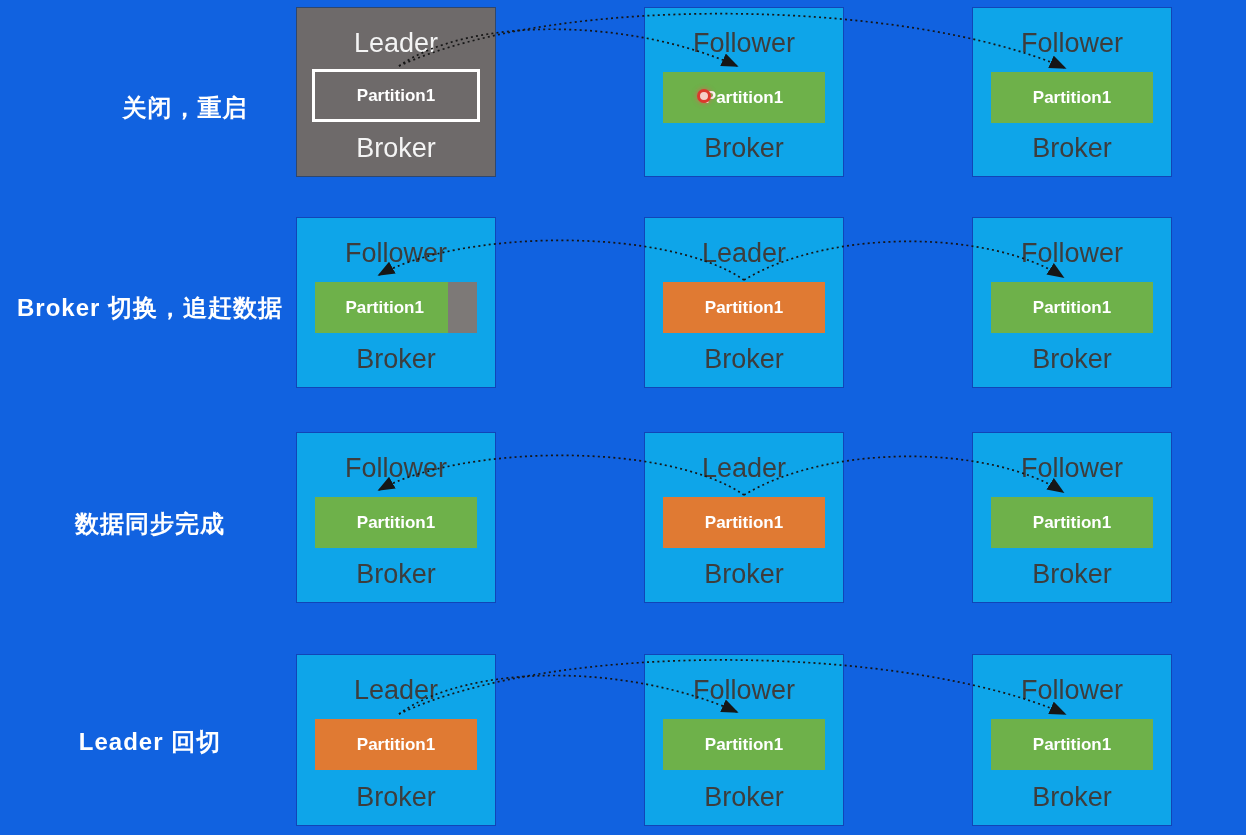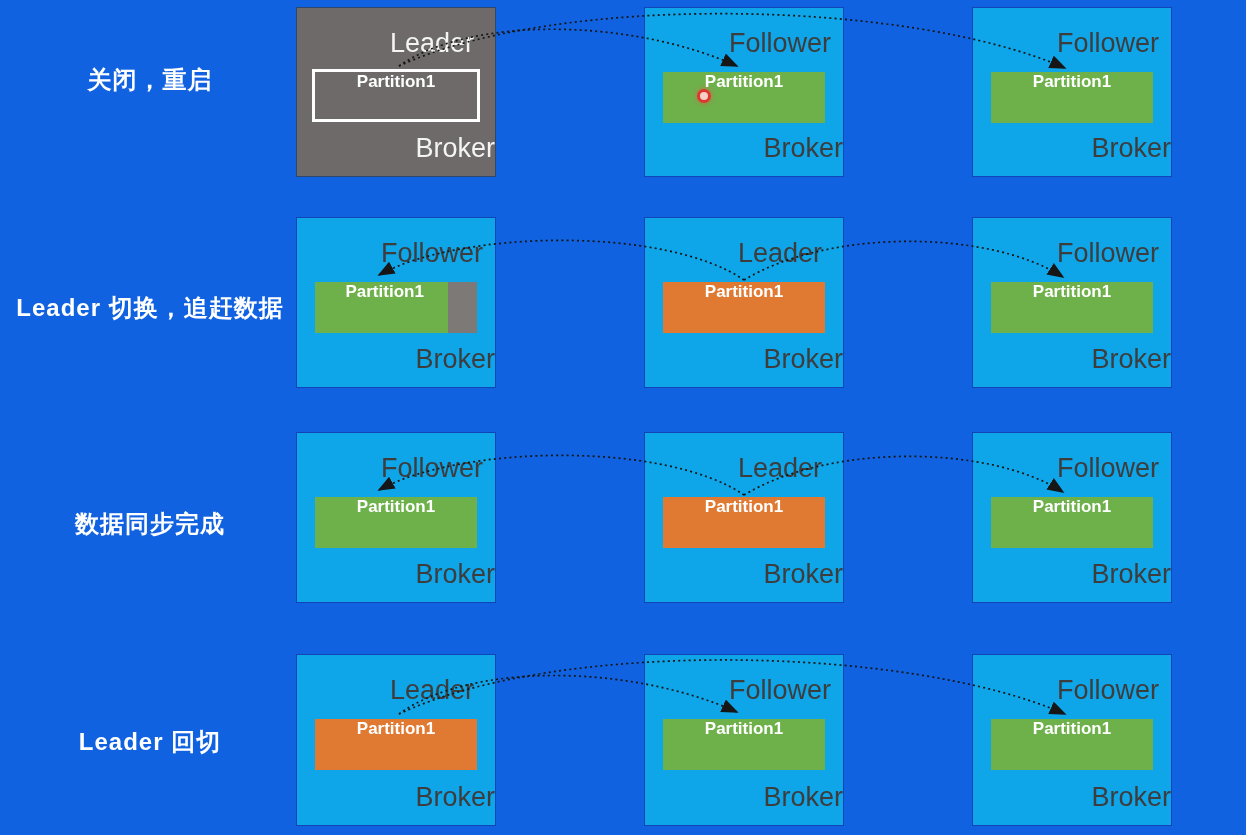--- a/index.html
+++ b/index.html
@@ -19,32 +19,32 @@
 
   
   .broker{
     position:absolute;width:198px;height:168px;
     background:#0ea5e9;
     box-shadow:0 0 0 1px rgba(18,46,150,.55);
   }
   .broker.gray{background:#6E6A6A;box-shadow:0 0 0 1px rgba(60,60,60,.7);}
   .role{
     position:absolute;top:20px;left:0;width:100%;text-align:center;
-    font-size:27px;color:#3d3d3d;font-weight:400;padding-left:36px;
+    font-size:27px;color:#3d3d3d;font-weight:400;
   }
   .footer-label{
-    position:absolute;bottom:12px;left:0;width:100%;text-align:right;
+    position:absolute;bottom:12px;left:0;width:100%;text-align:center;
     font-size:27px;color:#3d3d3d;font-weight:400;
   }
   .broker.gray .role,.broker.gray .footer-label{color:#f4f4f4;}
 
   
   .partition{
     position:absolute;top:64px;left:18px;width:162px;height:51px;
-    display:flex;align-items:flex-start;justify-content:center;
+    display:flex;align-items:center;justify-content:center;
     font-size:17px;font-weight:bold;color:#ffffff;
   }
   .partition.green{background:#6EB14A;}
   .partition.orange{background:#E07A33;}
   .partition.green-lag{
     background:linear-gradient(to right,#6EB14A 0 82%,#7D7977 82% 100%);
   }
   .partition.green-lag .p-text{padding-right:14%;}
   .partition.gray-outline{
     background:transparent;border:3px solid #ffffff;
@@ -63,22 +63,22 @@
     position:absolute;top:786px;right:26px;
     color:rgba(244,246,252,.82);font-size:21px;letter-spacing:1px;
     text-shadow:0 0 2px rgba(40,60,120,.35);
   }
 </style>
 </head>
 <body>
 
 <div class="stage">
 
-  <div class="row-label" style="top:64px;">关闭，重启</div>
-  <div class="row-label" style="top:292px;">Leader 切换，追赶数据</div>
+  <div class="row-label" style="top:92px;padding-left:35px;">关闭，重启</div>
+  <div class="row-label" style="top:292px;">Broker 切换，追赶数据</div>
   <div class="row-label" style="top:726px;">Leader 回切</div>
   <div class="row-label" style="top:508px;">数据同步完成</div>
 
   <div class="broker gray" style="left:297px;top:8px;">
     <div class="role">Leader</div>
     <div class="partition gray-outline">
       <span class="p-text">Partition1</span>
     </div>
     <div class="footer-label">Broker</div>
   </div>

